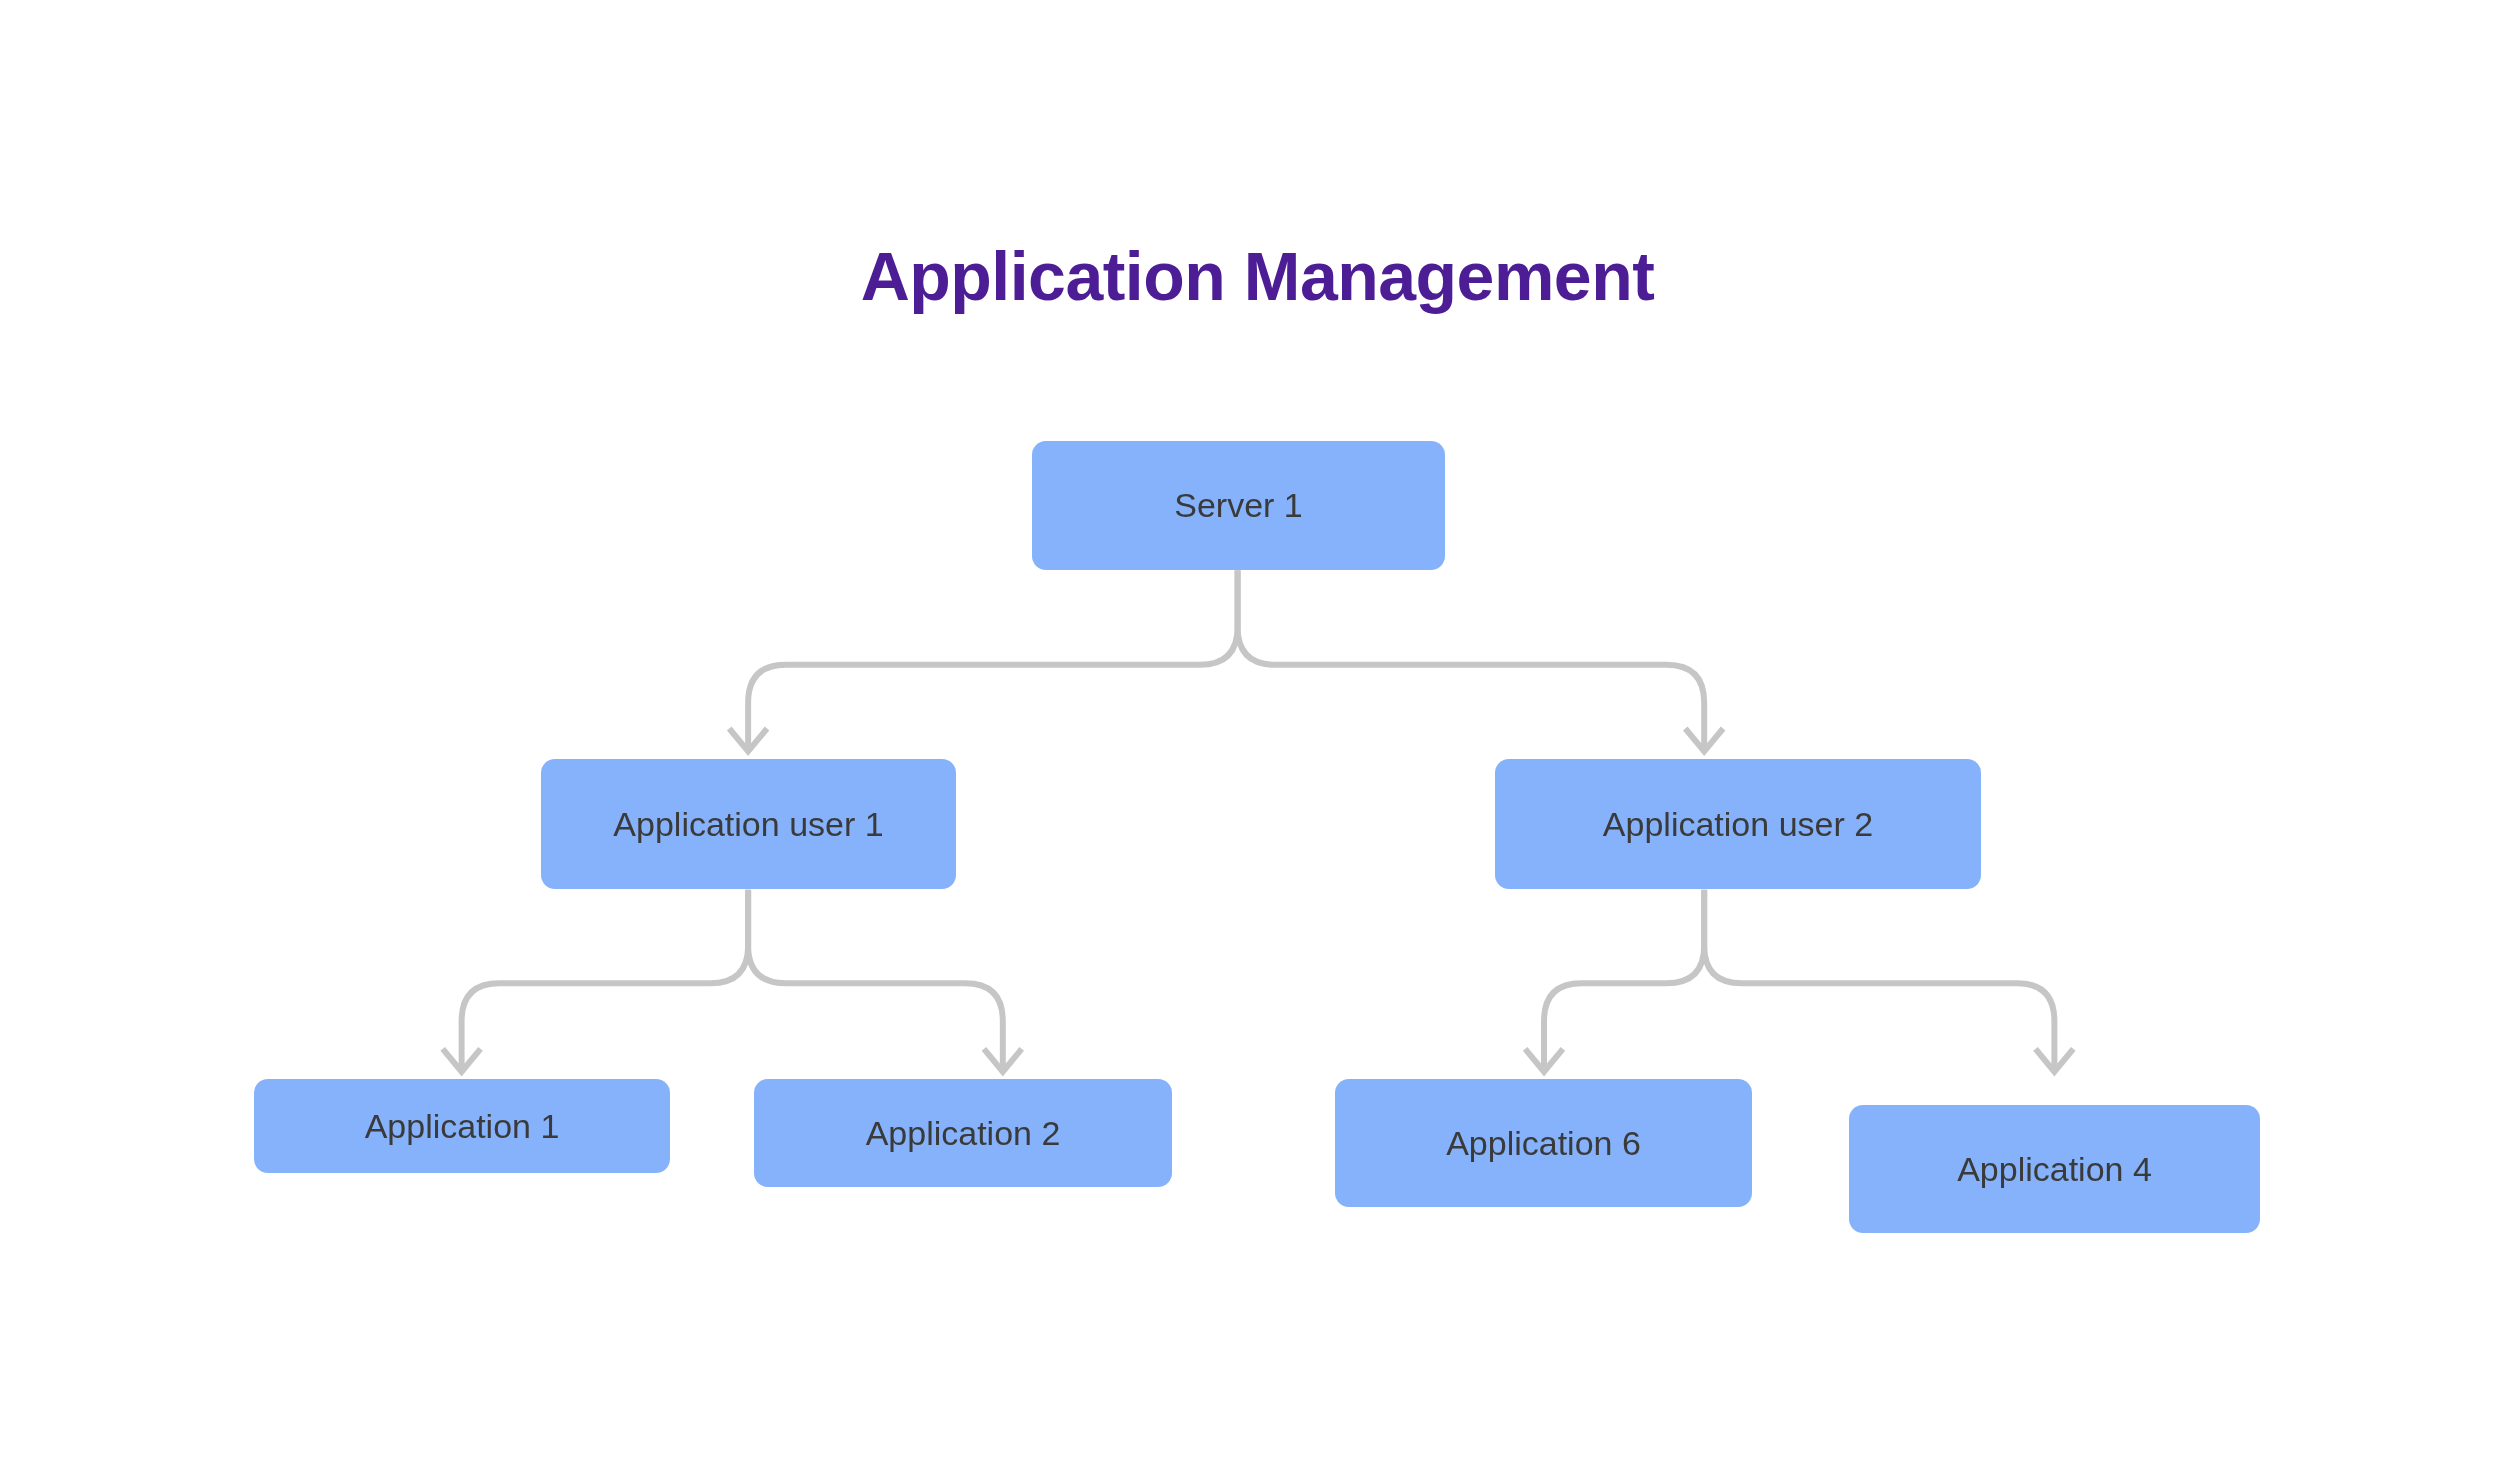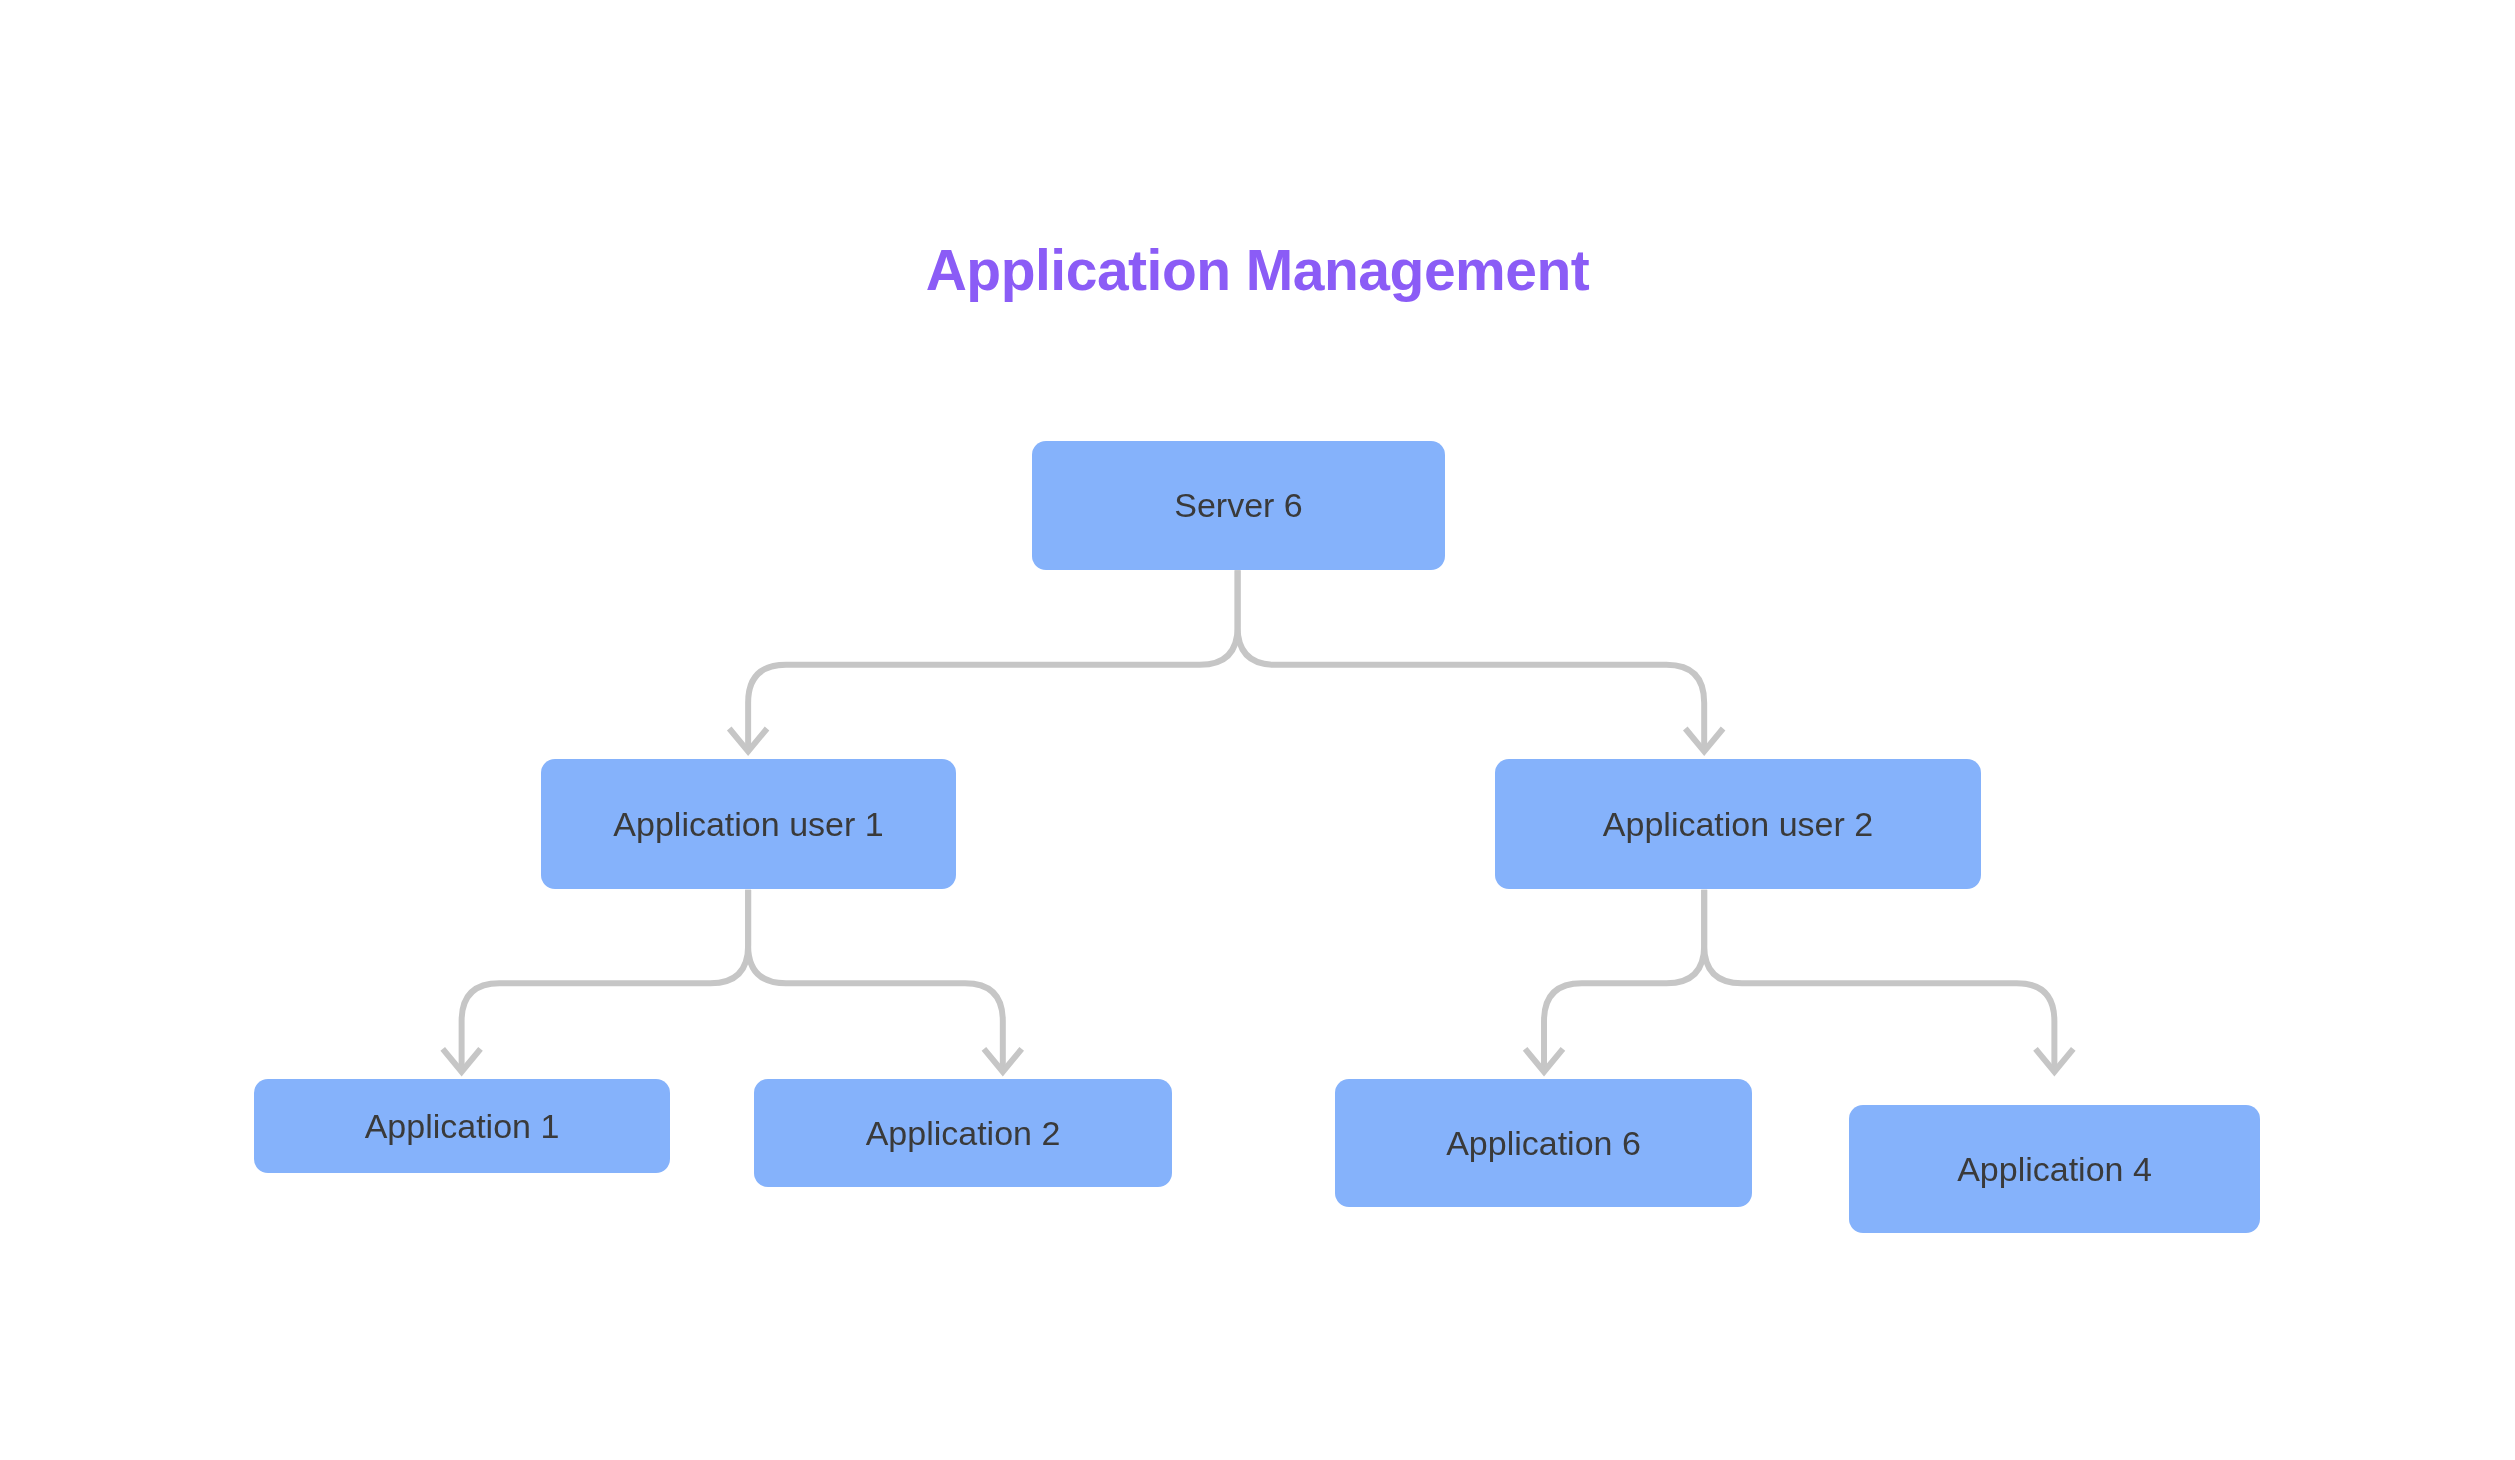--- a/index.html
+++ b/index.html
@@ -15,24 +15,24 @@
     background: #ffffff;
     overflow: hidden;
   }
   .title {
     position: absolute;
     left: 0;
     right: 0;
     top: 237px;
     margin: 0;
     text-align: center;
-    font-size: 57px;
+    font-size: 68px;
     font-weight: 600;
     letter-spacing: -0.5px;
-    color: #8b5cf6;
+    color: #4c1d95;
   }
   .connectors {
     position: absolute;
     left: 0;
     top: 0;
     width: 2515px;
     height: 1461px;
   }
   .connectors path {
     fill: none;
@@ -92,21 +92,21 @@
       <path d="M1713 894 L1713 950 Q1713 988 1675 988 L1590 988 Q1552 988 1552 1026 L1552 1077"></path>
       <path d="M1533 1054 L1552 1077 L1571 1054"></path>
     </g>
 
     <g>
       <path d="M1713 894 L1713 950 Q1713 988 1751 988 L2027 988 Q2065 988 2065 1026 L2065 1077"></path>
       <path d="M2046 1054 L2065 1077 L2084 1054"></path>
     </g>
   </svg>
 
-  <div class="node" id="node-server-1">Server 6</div>
+  <div class="node" id="node-server-1">Server 1</div>
 
   <div class="node" id="node-application-user-1">Application user 1</div>
 
   <div class="node" id="node-application-user-2">Application user 2</div>
 
   <div class="node" id="node-application-1">Application 1</div>
 
   <div class="node" id="node-application-2">Application 2</div>
 
   <div class="node" id="node-application-3">Application 6</div>

